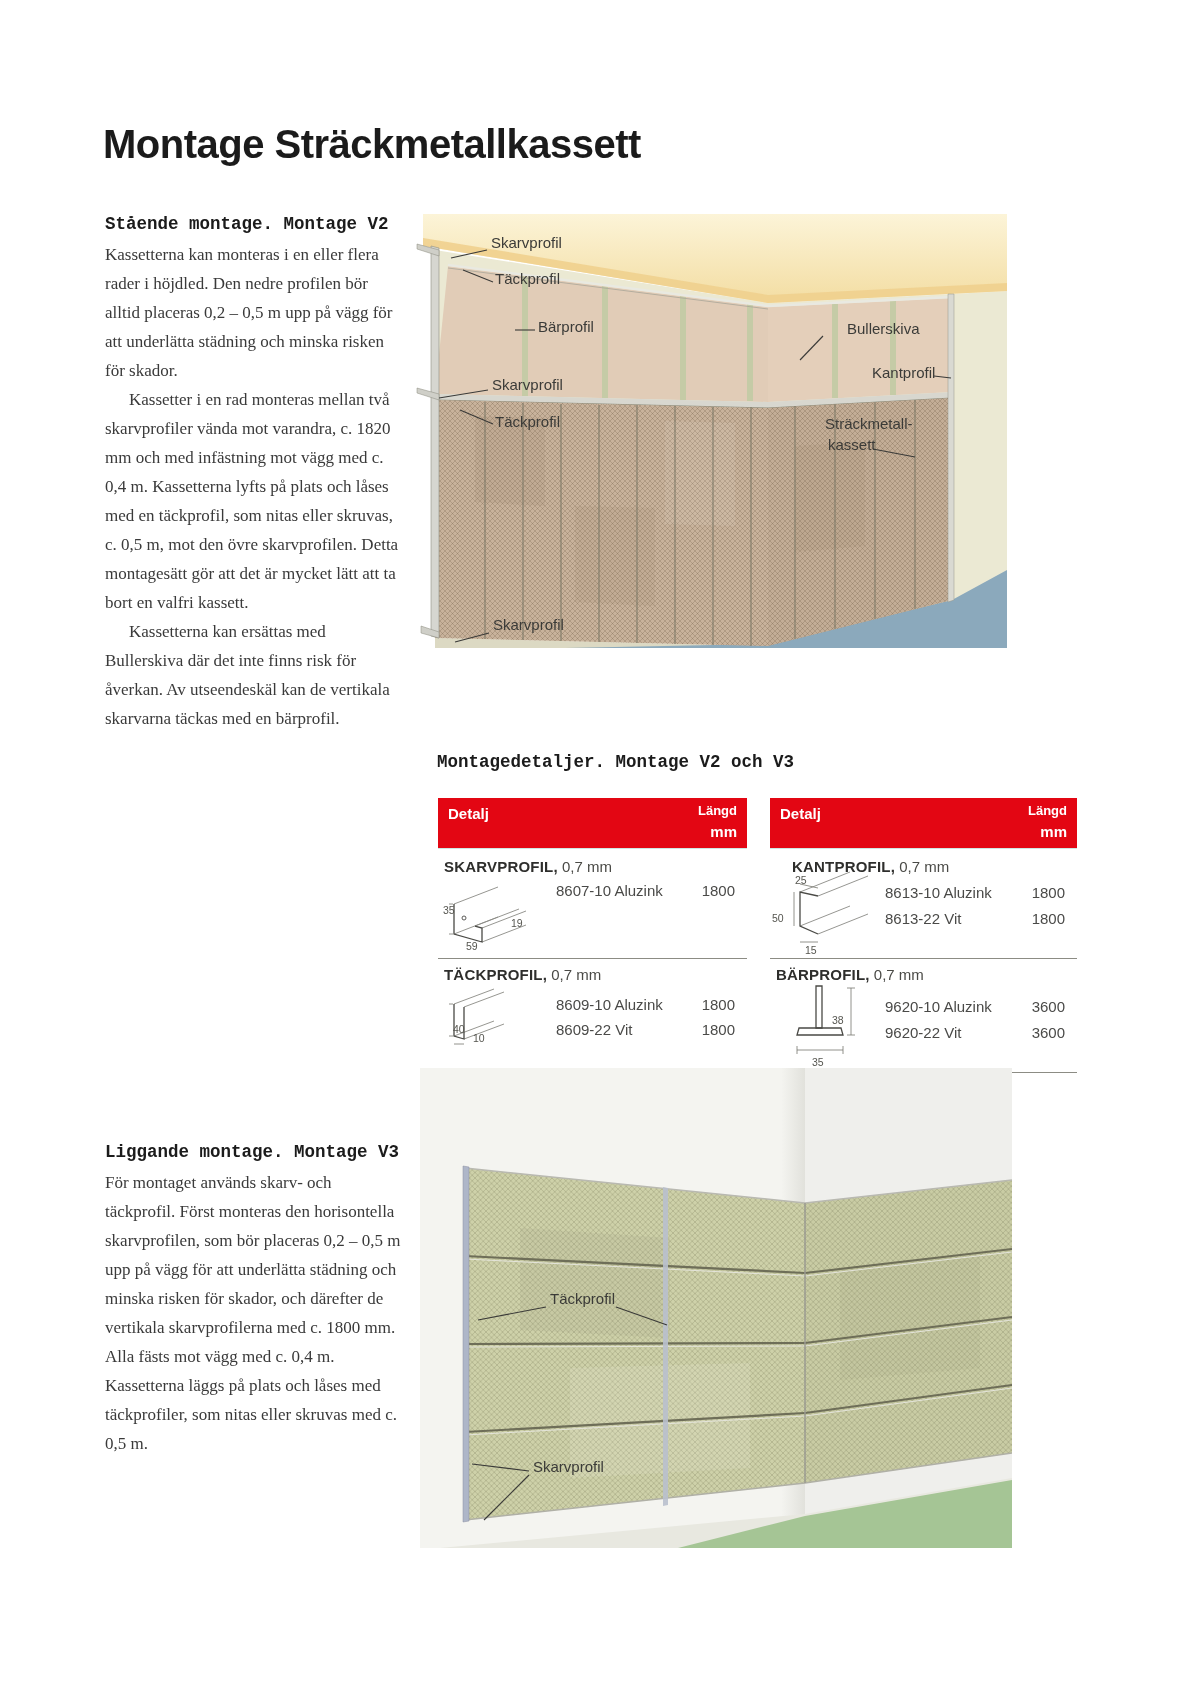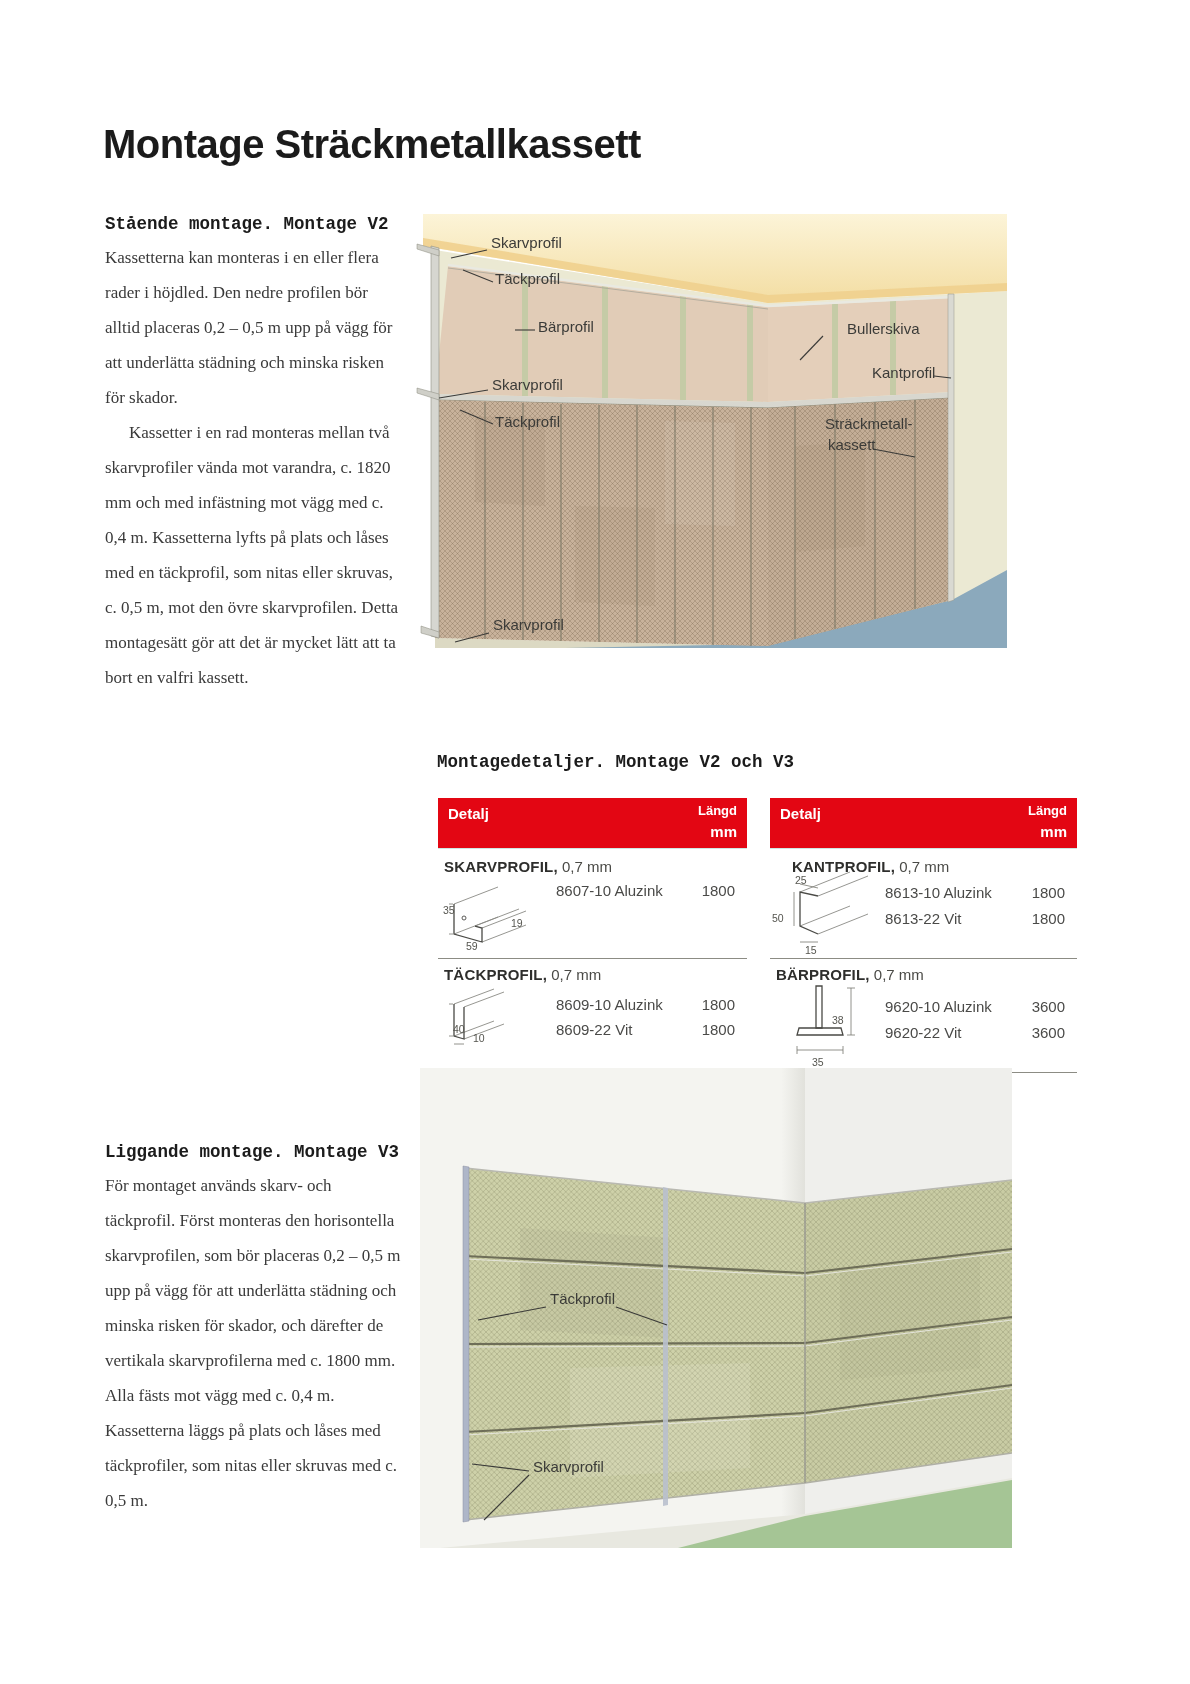--- a/index.html
+++ b/index.html
@@ -2,21 +2,21 @@
 <html><head>
 <meta charset="utf-8">
 <style>
   html,body{margin:0;padding:0;background:#ffffff;}
   #page{position:relative;width:1190px;height:1684px;background:#ffffff;overflow:hidden;
         font-family:"Liberation Sans",sans-serif;}
   .abs{position:absolute;}
   .title{font-size:40px;font-weight:800;letter-spacing:-0.5px;color:#1b1b1b;
          font-family:"Liberation Sans",sans-serif;}
   .h2{font-size:17.5px;font-weight:bold;color:#1b1b1b;font-family:Liberation Mono, monospace;}
-  .bodycol{font-family:"Liberation Serif",serif;font-size:17px;line-height:35px;color:#3a3a3a;}
+  .bodycol{font-family:"Liberation Serif",serif;font-size:17px;line-height:29px;color:#3a3a3a;}
   .bodycol p{margin:0;}
   .bodycol p + p{text-indent:24px;}
   .illus{position:absolute;}
   .illus svg{position:absolute;left:0;top:0;}
   .lbl{position:absolute;font-size:15px;color:#3b3b38;white-space:nowrap;
        font-family:"Liberation Sans",sans-serif;}
   .dtable{position:absolute;width:309px;height:274px;background:#fff;}
   .dtable .thead{position:absolute;left:0;top:0;right:0;height:50px;background:#e30613;
        border-bottom:1px solid #cfe6e2;}
   .thead .th-detail{position:absolute;left:10px;top:7px;color:#fff;font-weight:bold;font-size:15px;}
@@ -36,20 +36,21 @@
 <body>
 
 <div id="page">
 
   <div class="abs title" style="left:103px;top:122px;">Montage Sträckmetallkassett</div>
 
   <div class="abs h2" style="left:105px;top:214px;">Stående montage. Montage V2</div>
   <div class="abs bodycol" style="left:105px;top:240px;width:296px;">
     <p>Kassetterna kan monteras i en eller flera rader i höjdled. Den nedre profilen bör alltid placeras 0,2 – 0,5 m upp på vägg för att underlätta städning och minska risken för skador.</p>
     <p>Kassetter i en rad monteras mellan två skarvprofiler vända mot varandra, c. 1820 mm och med infästning mot vägg med c. 0,4 m. Kassetterna lyfts på plats och låses med en täckprofil, som nitas eller skruvas, c. 0,5 m, mot den övre skarvprofilen. Detta montagesätt gör att det är mycket lätt att ta bort en valfri kassett.</p>
+    <p>Kassetterna kan ersättas med Bullerskiva där det inte finns risk för åverkan. Av utseendeskäl kan de vertikala skarvarna täckas med en bärprofil.</p>
   </div>
 
   <div class="illus" style="left:415px;top:206px;width:592px;height:442px;">
     <svg width="592" height="442" viewBox="0 0 592 442">
       <defs>
         <linearGradient id="ceil1" x1="0" y1="0" x2="0" y2="1">
           <stop offset="0" stop-color="#fcf4d8"></stop>
             <stop offset="1" stop-color="#f3dda2"></stop>
         </linearGradient>
         <pattern id="mesh1" width="5" height="5" patternUnits="userSpaceOnUse">

